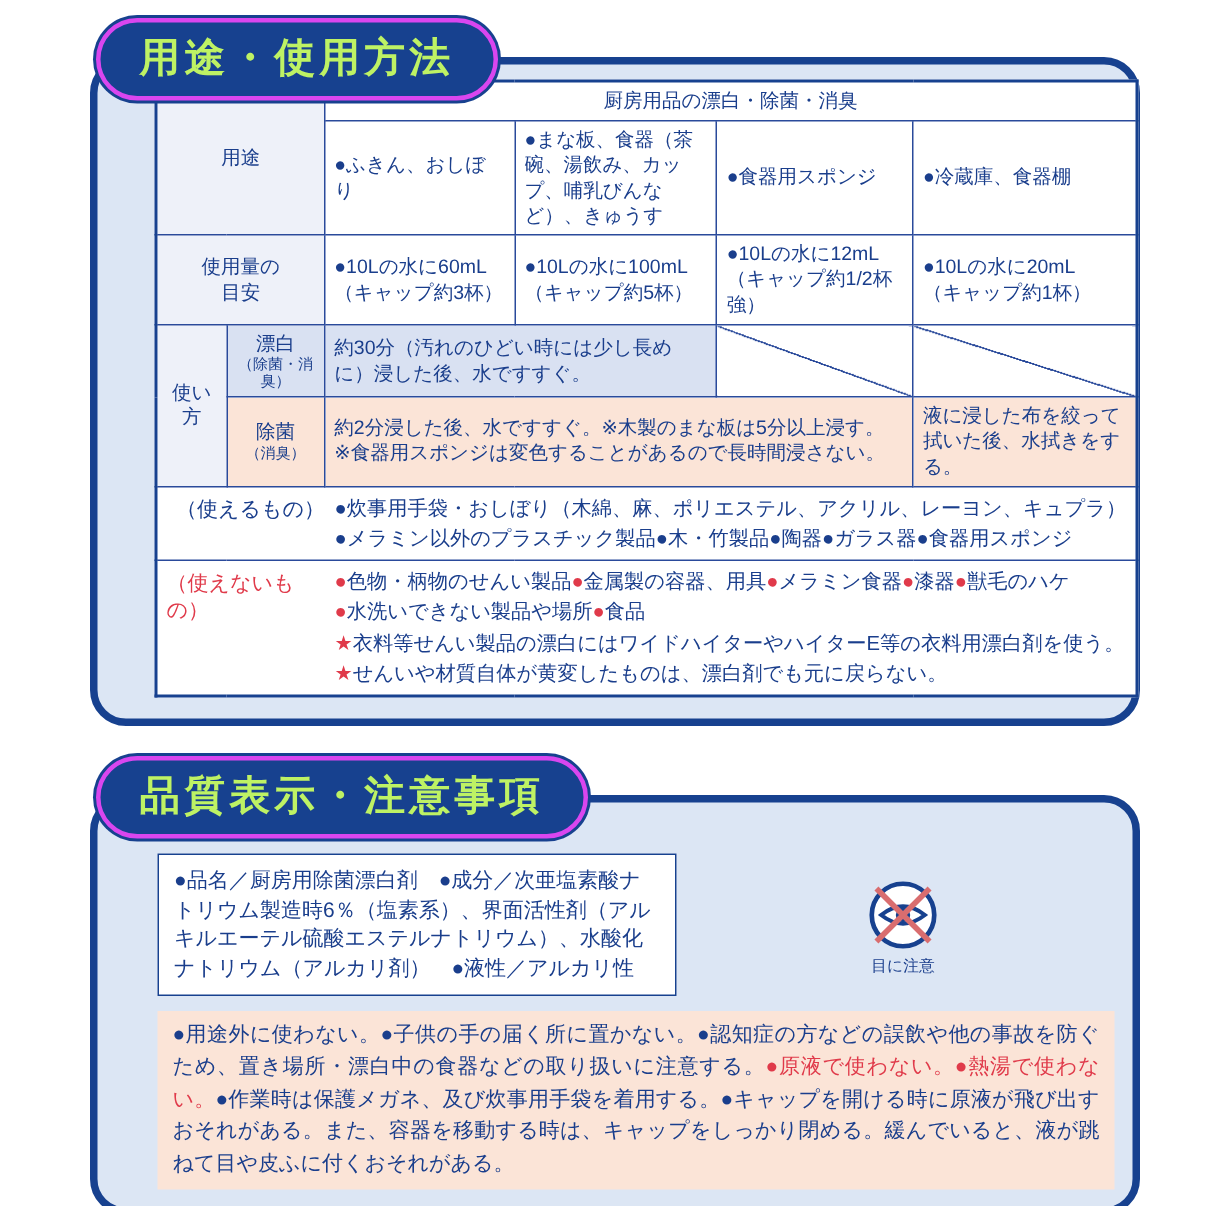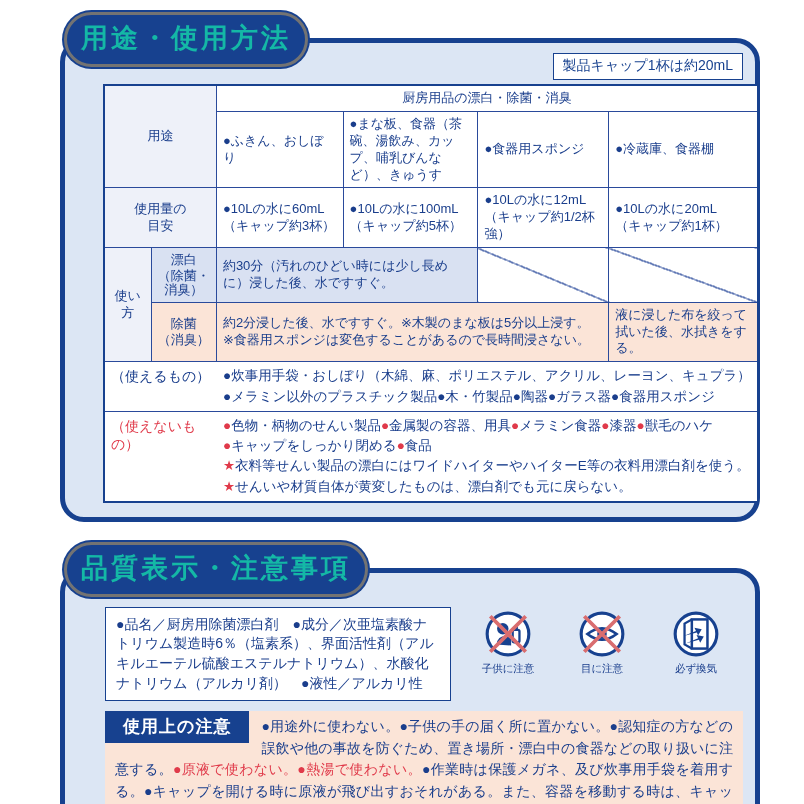--- a/index.html
+++ b/index.html
@@ -6,23 +6,23 @@
   body{
     width:804px;height:804px;overflow:hidden;background:#ffffff;
     font-family:"Liberation Sans","DejaVu Sans",sans-serif;
     color:#17418f;
   }
   .sec{position:relative;margin:0 44px 0 60px;}
   .sec1{margin-top:38px;}
   .sec2{margin-top:46px;}
   .badge{
     position:absolute;top:-26px;left:4px;z-index:3;
-    background:#17418f;color:#14b8a6;font-weight:bold;
+    background:#17418f;color:#bef264;font-weight:bold;
     font-size:27px;letter-spacing:3px;line-height:1;
-    padding:10px 14px 12px;border:3px solid #737373;border-radius:999px;
+    padding:10px 26px 12px;border:3px solid #d946ef;border-radius:999px;
     box-shadow:0 0 0 2px #17418f;white-space:nowrap;
   }
   .panel{
     border:5px solid #17418f;border-radius:24px;background:#dce6f4;
     padding:8px 10px 12px 10px;
   }
   .capnote-row{text-align:right;margin:2px 2px 4px 0;}
   .capnote{
     display:inline-block;background:#fff;border:1.5px solid #17418f;
     font-size:14px;padding:3px 9px 4px;color:#17418f;
@@ -40,28 +40,28 @@
   td.w{background:#fff;}
   td.blu{background:#d9e1f2;}
   td.pch{background:#fbe4d7;}
   td.ctr{text-align:center;}
   td.small{font-size:11.5px;}
   td.diag{
     background-image:linear-gradient(to top right,
       rgba(0,0,0,0) 49.4%, #2a4a9b 49.4%, #2a4a9b 50.6%, rgba(0,0,0,0) 50.6%);
   }
   .pre{white-space:pre-line;}
-  .sublab{font-size:13px;display:block;line-height:1.1;}
+  .sublab{font-size:10px;display:block;line-height:1.1;}
   .flexrow{display:flex;align-items:flex-start;}
   .rowlabel{flex:0 0 112px;font-size:14px;padding-top:1px;}
   .rowbody{flex:1;font-size:13.5px;line-height:1.5;}
   .rd{color:#e03a4a;}
-  .nv{color:#1a3e8c;}
+  .nv{color:#1a3e8c;text-align:center;}
   
-  .inforow{display:flex;margin:26px 0 0 30px;align-items:flex-start;}
+  .inforow{display:flex;margin:26px 0 0 30px;align-items:center;}
   .infobox{
     flex:0 0 324px;background:#fff;border:1.5px solid #17418f;
     font-size:14px;line-height:1.4;padding:7px 10px;color:#1a3e8c;
   }
   .iconrow{flex:1;display:flex;justify-content:space-around;padding:2px 2px 0 10px;}
   .picto{width:62px;text-align:center;}
   .picto svg{display:block;margin:0 auto;}
   .picto .plab{font-size:10.5px;line-height:1.2;margin-top:3px;color:#1a3e8c;}
   .cblock{
     background:#fbe4d7;margin:10px 2px 0 30px;padding:5px 10px 7px;
@@ -73,23 +73,20 @@
     padding:4px 16px 6px;margin:1px 12px 2px 0;letter-spacing:1px;
   }
   .cbadge.blue{background:#17418f;margin-left:-10px;margin-top:-5px;padding:7px 18px 8px;}
 </style>
 </head>
 <body>
 
 <div class="sec sec1">
   <div class="badge">用途・使用方法</div>
   <div class="panel">
-    <div class="capnote-row">
-      <span class="capnote">製品キャップ1杯は約20mL</span>
-    </div>
     <table class="usage">
       <colgroup>
         <col style="width:46px">
           <col style="width:64px">
         <col style="width:124px">
           <col style="width:132px">
         <col style="width:128px">
           <col style="width:146px">
       </colgroup>
       <tbody>
@@ -144,79 +141,55 @@
                 </div>
           </div>
         </td>
       </tr>
       <tr>
         <td class="w" colspan="6">
           <div class="flexrow">
             <div class="rowlabel rd">（使えないもの）</div>
             <div class="rowbody">
                   <div><span class="rd">●</span><span class="nv">色物・柄物のせんい製品</span><span class="rd">●</span><span class="nv">金属製の容器、用具</span><span class="rd">●</span><span class="nv">メラミン食器</span><span class="rd">●</span><span class="nv">漆器</span><span class="rd">●</span><span class="nv">獣毛のハケ</span></div>
-                  <div><span class="rd">●</span><span class="nv">キャップをしっかり閉める</span><span class="rd">●</span><span class="nv">食品</span></div>
+                  <div><span class="rd">●</span><span class="nv">水洗いできない製品や場所</span><span class="rd">●</span><span class="nv">食品</span></div>
                   <div><span class="rd">★</span><span class="nv">衣料等せんい製品の漂白にはワイドハイターやハイターE等の衣料用漂白剤を使う。</span></div>
                   <div><span class="rd">★</span><span class="nv">せんいや材質自体が黄変したものは、漂白剤でも元に戻らない。</span></div>
                 </div>
           </div>
         </td>
       </tr>
     </tbody>
       </table>
   </div>
 </div>
 
 <div class="sec sec2">
   <div class="badge">品質表示・注意事項</div>
   <div class="panel">
 
     <div class="inforow">
       <div class="infobox">●品名／厨房用除菌漂白剤　●成分／次亜塩素酸ナトリウム製造時6％（塩素系）、界面活性剤（アルキルエーテル硫酸エステルナトリウム）、水酸化ナトリウム（アルカリ剤）　●液性／アルカリ性</div>
       <div class="iconrow">
 
 
-        <div class="picto">
-          <svg width="50" height="50" viewBox="0 0 48 48">
-            <circle cx="24" cy="24" r="20" fill="#fff" stroke="#17418f" stroke-width="3"></circle>
-            <g fill="#17418f">
-              <circle cx="19" cy="19" r="5.5"></circle>
-              <path d="M13 34 q1-8 9-8 l5 2 v7 z"></path>
-            </g>
-            <rect x="28.5" y="20" width="6.5" height="12" rx="1.5" fill="none" stroke="#17418f" stroke-width="2.2"></rect>
-            <rect x="30" y="16.5" width="3.5" height="3" fill="#17418f"></rect>
-            <path d="M7 7 L41 41 M41 7 L7 41" stroke="#d96d6f" stroke-width="3.6" fill="none"></path>
-          </svg>
-          <div class="plab">子供に注意</div>
-        </div>
 
         <div class="picto">
           <svg width="50" height="50" viewBox="0 0 48 48">
             <circle cx="24" cy="24" r="20" fill="#fff" stroke="#17418f" stroke-width="3"></circle>
             <path d="M10 24 Q24 13 38 24 Q24 35 10 24 Z" fill="#fff" stroke="#17418f" stroke-width="2.6"></path>
             <circle cx="24" cy="24" r="4.6" fill="#17418f"></circle>
             <path d="M7 7 L41 41 M41 7 L7 41" stroke="#d96d6f" stroke-width="3.6" fill="none"></path>
           </svg>
           <div class="plab">目に注意</div>
         </div>
 
-        <div class="picto">
-          <svg width="50" height="50" viewBox="0 0 48 48">
-            <circle cx="24" cy="24" r="20" fill="#fff" stroke="#17418f" stroke-width="3"></circle>
-            <rect x="20" y="10" width="15" height="28" fill="none" stroke="#17418f" stroke-width="2.4"></rect>
-            <path d="M20 10 L13 14 V34 L20 38" fill="none" stroke="#17418f" stroke-width="2.2"></path>
-            <path d="M12 26 L24 21 l-1.5-3 7 1.5 -3.5 6 -1.2-3 z" fill="#17418f"></path>
-            <path d="M14 33 L26 28 l-1.5-3 7 1.5 -3.5 6 -1.2-3 z" fill="#17418f"></path>
-          </svg>
-          <div class="plab">必ず換気</div>
-        </div>
 
 
       </div>
     </div>
 
     <div class="cblock">
-      <span class="cbadge blue">使用上の注意</span>
       <span class="nv">●用途外に使わない。●子供の手の届く所に置かない。●認知症の方などの誤飲や他の事故を防ぐため、置き場所・漂白中の食器などの取り扱いに注意する。</span><span class="rd">●原液で使わない。●熱湯で使わない。</span><span class="nv">●作業時は保護メガネ、及び炊事用手袋を着用する。●キャップを開ける時に原液が飛び出すおそれがある。また、容器を移動する時は、キャップをしっかり閉める。緩んでいると、液が跳ねて目や皮ふに付くおそれがある。</span>
     </div>
 
   </div>
 </div>
 
 </body></html>

